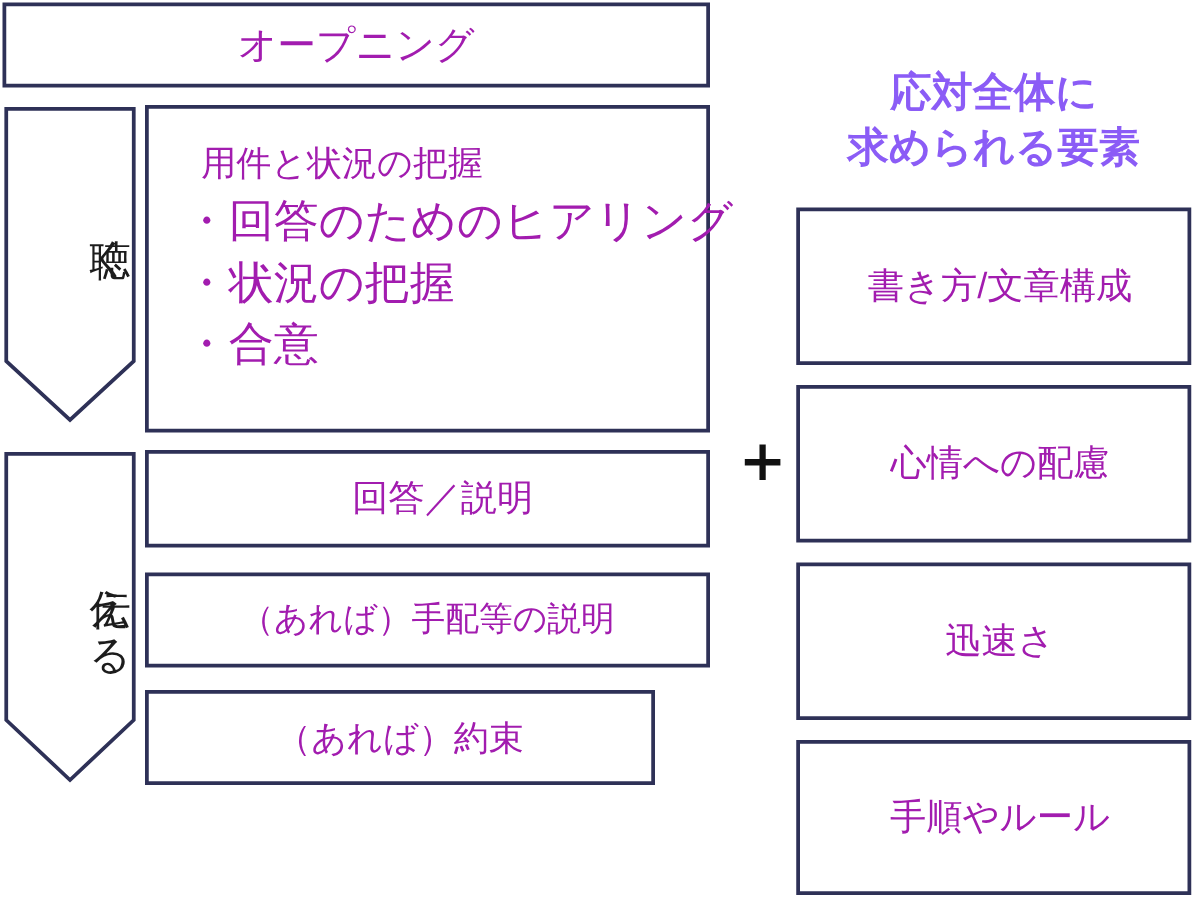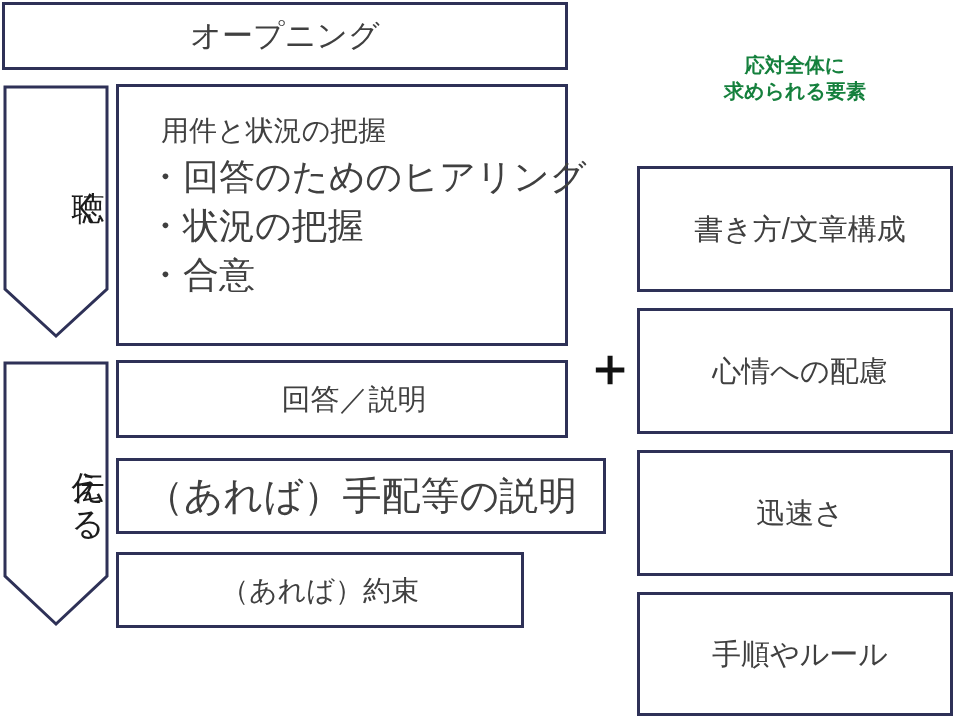--- a/index.html
+++ b/index.html
@@ -22,21 +22,21 @@
 
   
   .box {
     position: absolute;
     box-sizing: border-box;
     border: 3px solid #2e3157;
     background: #ffffff;
     display: flex;
     align-items: center;
     justify-content: center;
-    color: #404040;
+    color: #a21caf;
     line-height: 1.25;
   }
 
   
   #opening-box {
     left: 2px;  top: 2px;
     width: 566px; height: 68px;
     font-size: 31px;
   }
 
@@ -65,22 +65,22 @@
   }
 
   #answer-box {
     left: 116px; top: 360px;
     width: 452px; height: 78px;
     font-size: 29px;
     padding-left: 24px;
   }
   #arrangement-box {
     left: 116px; top: 458px;
-    width: 490px; height: 76px;
-    font-size: 39px;
+    width: 452px; height: 76px;
+    font-size: 27px;
   }
   #promise-box {
     left: 116px; top: 552px;
     width: 408px; height: 76px;
     font-size: 28px;
   }
   #closing-box {
     left: 2px; top: 634px;
     width: 566px; height: 82px;
     font-size: 31px;
@@ -130,24 +130,24 @@
     color: #111111;
     font-family: "DejaVu Sans", sans-serif;
   }
 
   
   #requirements-heading {
     position: absolute;
     left: 637px; top: 52px;
     width: 316px;
     text-align: center;
-    font-size: 20px;
+    font-size: 33px;
     font-weight: bold;
     line-height: 1.32;
-    color: #15803d;
+    color: #8b5cf6;
   }
   #requirements-heading .line { display: block; white-space: nowrap; }
 
   .req-box {
     left: 637px;
     width: 316px;
     font-size: 29px;
     padding-left: 10px;
   }
   #req-box-0 { top: 166px; height: 126px; }

